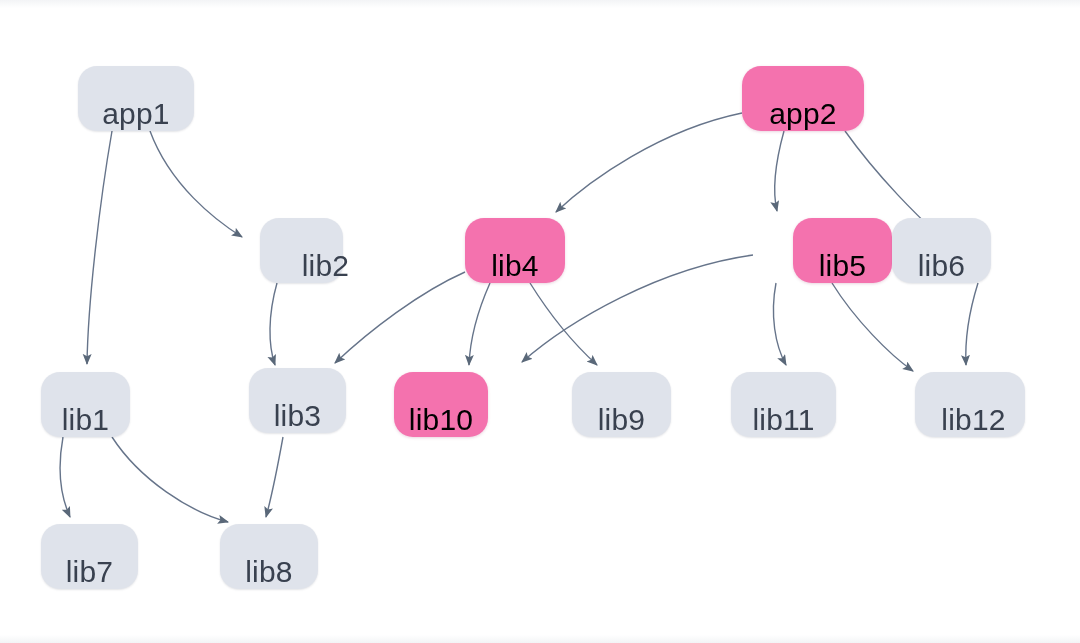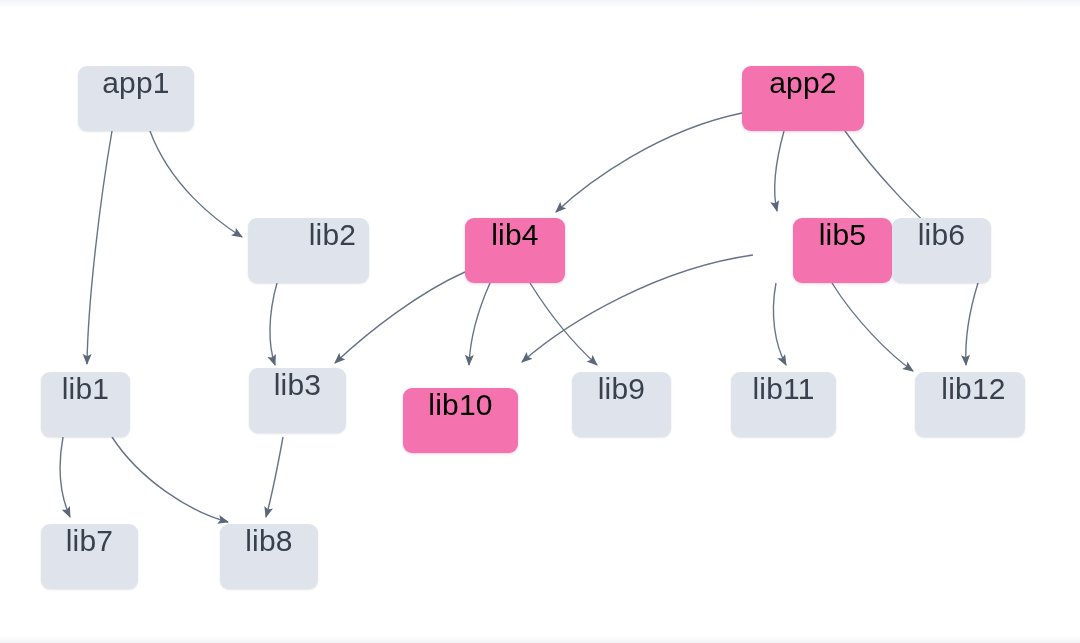--- a/index.html
+++ b/index.html
@@ -32,23 +32,23 @@
     width: 1080px; height: 643px;
   }
   .edge-path {
     fill: none;
     stroke: #66748a;
     stroke-width: 1.4;
   }
   .node {
     position: absolute;
     display: flex;
-    align-items: flex-start;
+    align-items: flex-end;
     justify-content: center;
-    border-radius: 9px;
+    border-radius: 19px;
     font-size: 30px;
     letter-spacing: 0.2px;
     white-space: nowrap;
     user-select: none;
   }
   .node.default {
     background: #dfe3eb;
     color: #39414f;
     box-shadow: 0 1px 2px rgba(40,50,70,0.13);
   }
@@ -92,39 +92,39 @@
       </g>
   </svg>
 
   <div id="nodes-group">
       <div class="node default" style="left: 78px; top: 66px; width: 116px; height: 65px;">
         <span>app1</span>
       </div>
       <div class="node highlight" style="left: 742px; top: 66px; width: 122px; height: 65px;">
         <span>app2</span>
       </div>
-      <div class="node default" style="left: 248px; top: 218px; width: 121px; height: 65px; padding-left: 48px;">
+      <div class="node default" style="left: 260px; top: 218px; width: 83px; height: 65px; padding-left: 48px;">
         <span>lib2</span>
       </div>
       <div class="node highlight" style="left: 465px; top: 218px; width: 100px; height: 65px;">
         <span>lib4</span>
       </div>
       <div class="node highlight" style="left: 753px; top: 218px; width: 99px; height: 65px; margin-left: 40px;">
         <span>lib5</span>
       </div>
       <div class="node default" style="left: 892px; top: 218px; width: 99px; height: 65px;">
         <span>lib6</span>
       </div>
       <div class="node default" style="left: 41px; top: 372px; width: 89px; height: 65px;">
         <span>lib1</span>
       </div>
       <div class="node default" style="left: 249px; top: 368px; width: 97px; height: 65px;">
         <span>lib3</span>
       </div>
-      <div class="node highlight" style="left: 403px; top: 372px; width: 115px; height: 65px; margin-top: 16px;">
+      <div class="node highlight" style="left: 394px; top: 372px; width: 94px; height: 65px;">
         <span>lib10</span>
       </div>
       <div class="node default" style="left: 572px; top: 372px; width: 99px; height: 65px;">
         <span>lib9</span>
       </div>
       <div class="node default" style="left: 731px; top: 372px; width: 105px; height: 65px;">
         <span>lib11</span>
       </div>
       <div class="node default" style="left: 915px; top: 372px; width: 110px; height: 65px; padding-left: 7px;">
         <span>lib12</span>

